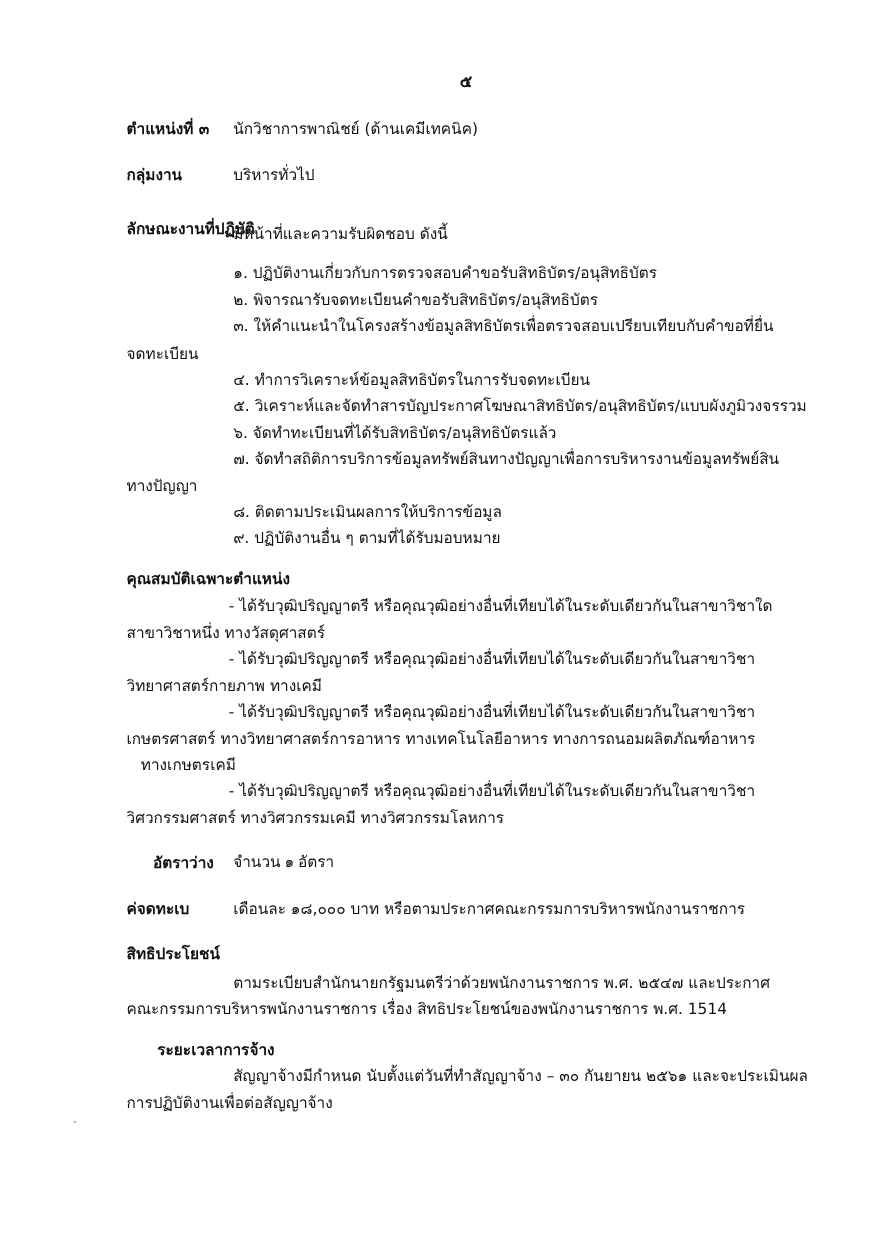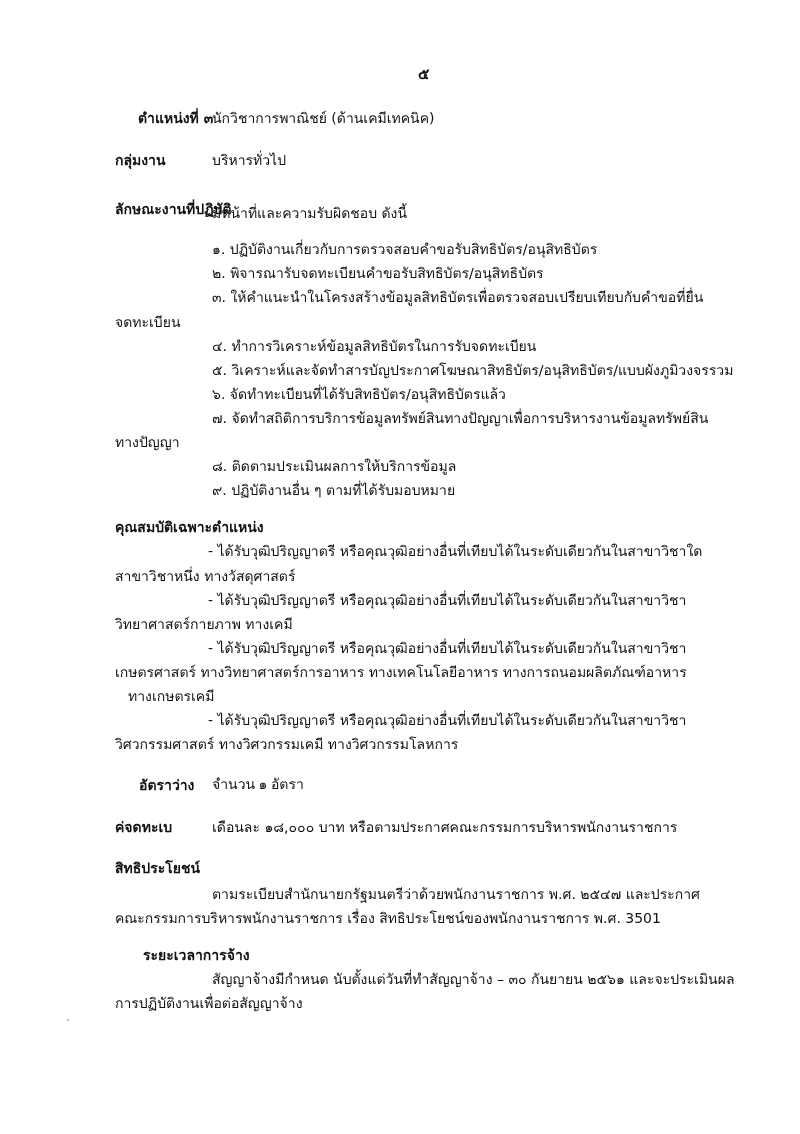--- a/index.html
+++ b/index.html
@@ -15,21 +15,21 @@
   .b { font-weight: bold; }
   .page-num { position: absolute; left: 418px; top: 62px; font-size: 15px; font-weight: bold; }
   .dot { position: absolute; left: 67px; top: 1019px; width: 2px; height: 2px; background: #bbb; }
 </style>
 </head>
 <body>
 
 <div>
   <div class="page-num">๕</div>
 
-  <div class="line b" style="left:115px; top:109px;margin-left:23px;">ตำแหน่งที่ ๓</div>
+  <div class="line b" style="left:115px; top:109px;">ตำแหน่งที่ ๓</div>
   <div class="line" style="left:212px; top:109px;">นักวิชาการพาณิชย์ (ด้านเคมีเทคนิค)</div>
 
   <div class="line b" style="left:115px; top:151px;">กลุ่มงาน</div>
   <div class="line" style="left:212px; top:151px;">บริหารทั่วไป</div>
 
   <div class="line b" style="left:115px; top:200px;">ลักษณะงานที่ปฏิบัติ</div>
   <div class="line" style="left:212px; top:204px;text-align:center;">มีหน้าที่และความรับผิดชอบ ดังนี้</div>
   <div class="line" style="left:212px; top:240px;">๑. ปฏิบัติงานเกี่ยวกับการตรวจสอบคำขอรับสิทธิบัตร/อนุสิทธิบัตร</div>
   <div class="line" style="left:212px; top:264px;">๒. พิจารณารับจดทะเบียนคำขอรับสิทธิบัตร/อนุสิทธิบัตร</div>
   <div class="line" style="left:212px; top:288px;">๓. ให้คำแนะนำในโครงสร้างข้อมูลสิทธิบัตรเพื่อตรวจสอบเปรียบเทียบกับคำขอที่ยื่น</div>
@@ -54,20 +54,20 @@
   <div class="line" style="left:115px; top:735px;">วิศวกรรมศาสตร์ ทางวิศวกรรมเคมี ทางวิศวกรรมโลหการ</div>
 
   <div class="line b" style="left:115px; top:776px;margin-left:24px;">อัตราว่าง</div>
   <div class="line" style="left:212px; top:776px;font-family:Liberation Serif, serif;">จำนวน ๑ อัตรา</div>
 
   <div class="line b" style="left:115px; top:818px;">ค่จดทะเบ</div>
   <div class="line" style="left:212px; top:818px;">เดือนละ ๑๘,๐๐๐ บาท หรือตามประกาศคณะกรรมการบริหารพนักงานราชการ</div>
 
   <div class="line b" style="left:115px; top:859px;">สิทธิประโยชน์</div>
   <div class="line" style="left:212px; top:885px;">ตามระเบียบสำนักนายกรัฐมนตรีว่าด้วยพนักงานราชการ พ.ศ. ๒๕๔๗ และประกาศ</div>
-  <div class="line" style="left:115px; top:909px;">คณะกรรมการบริหารพนักงานราชการ เรื่อง สิทธิประโยชน์ของพนักงานราชการ พ.ศ. 3501</div>
+  <div class="line" style="left:115px; top:909px;">คณะกรรมการบริหารพนักงานราชการ เรื่อง สิทธิประโยชน์ของพนักงานราชการ พ.ศ. 1514</div>
 
   <div class="line b" style="left:115px; top:946px;margin-left:28px;">ระยะเวลาการจ้าง</div>
   <div class="line" style="left:212px; top:970px;text-align:center;">สัญญาจ้างมีกำหนด นับตั้งแต่วันที่ทำสัญญาจ้าง – ๓๐ กันยายน ๒๕๖๑ และจะประเมินผล</div>
   <div class="line" style="left:115px; top:994px;">การปฏิบัติงานเพื่อต่อสัญญาจ้าง</div>
 
   <div class="dot"></div>
 </div>
 
 </body></html>

